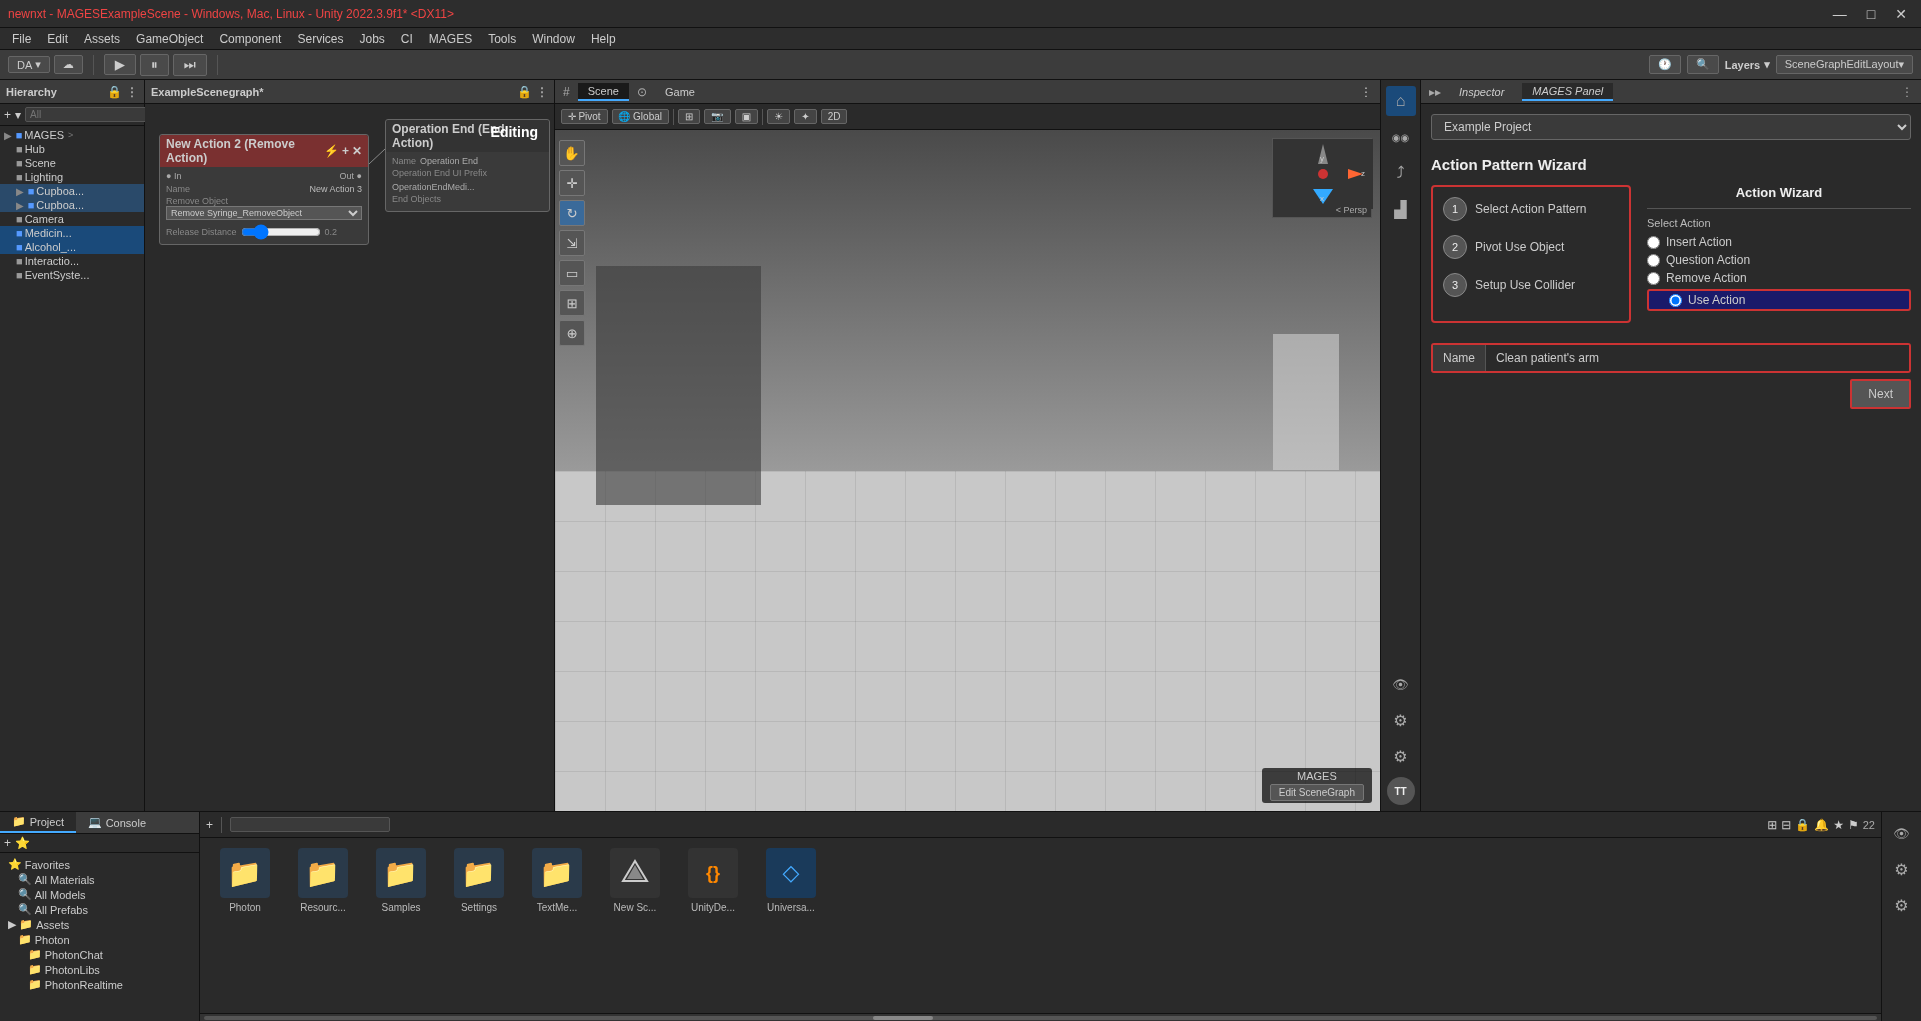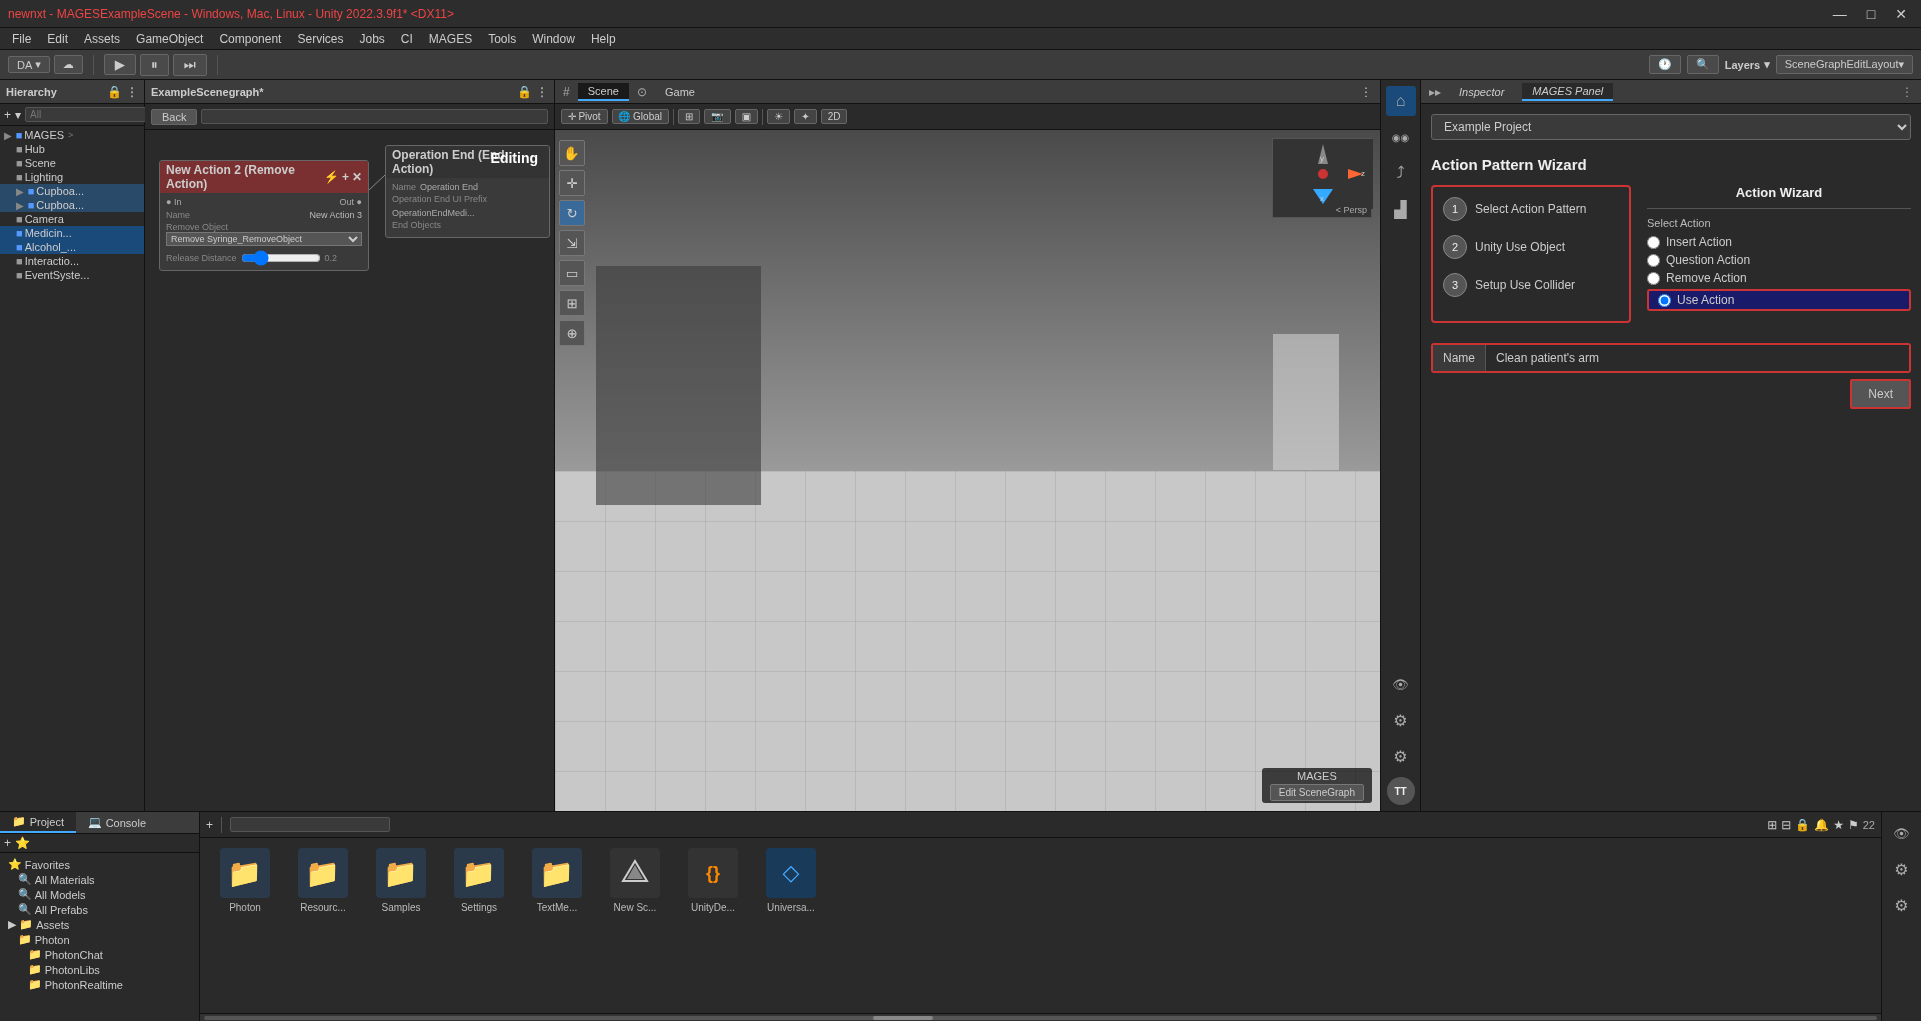--- a/index.html
+++ b/index.html
@@ -434,21 +434,21 @@
       gap: 6px;
       font-size: 12px;
       color: #ccc;
       cursor: pointer;
     }
     .aw-option input[type="radio"] { cursor: pointer; }
     .use-action-highlight {
       background: #1a1a6a;
       border: 2px solid #cc3333;
       border-radius: 3px;
-      padding: 2px 9px;
+      padding: 2px 20px;
     }
 
     
     .name-row {
       display: flex;
       align-items: center;
       margin-top: 20px;
       border: 2px solid #cc3333;
       border-radius: 3px;
       overflow: hidden;
@@ -768,24 +768,20 @@
       </div>
     </div>
 
     <div class="panel-scenegraph">
       <div class="sg-header">
         <span>ExampleScenegraph*</span>
         <div class="panel-header-icons">
           <span>🔒</span>
           <span>⋮</span>
         </div>
-      </div>
-      <div class="sg-toolbar">
-        <button class="back-btn">Back</button>
-        <input class="sg-search" type="text" style="">
       </div>
       <div class="sg-content">
 
         <div style="position:absolute; top:20px; right:16px; font-size:14px; font-weight:bold; color:#fff; z-index:5;">Editing</div>
 
         <div class="sg-node" style="left:14px; top:30px; width:210px;">
           <div class="sg-node-header red-header">
             <span>New Action 2 (Remove Action)</span>
             <div style="display:flex; gap:3px;">
               <span style="cursor:pointer;">⚡</span>
@@ -944,21 +940,21 @@
             <div class="apw-step">
               <div class="step-circle">
                 <span>1</span>
               </div>
               <span>Select Action Pattern</span>
             </div>
             <div class="apw-step">
               <div class="step-circle">
                 <span>2</span>
               </div>
-              <span>Unity Use Object</span>
+              <span>Pivot Use Object</span>
             </div>
             <div class="apw-step">
               <div class="step-circle">
                 <span>3</span>
               </div>
               <span>Setup Use Collider</span>
             </div>
           </div>
 
           <div class="apw-right">

